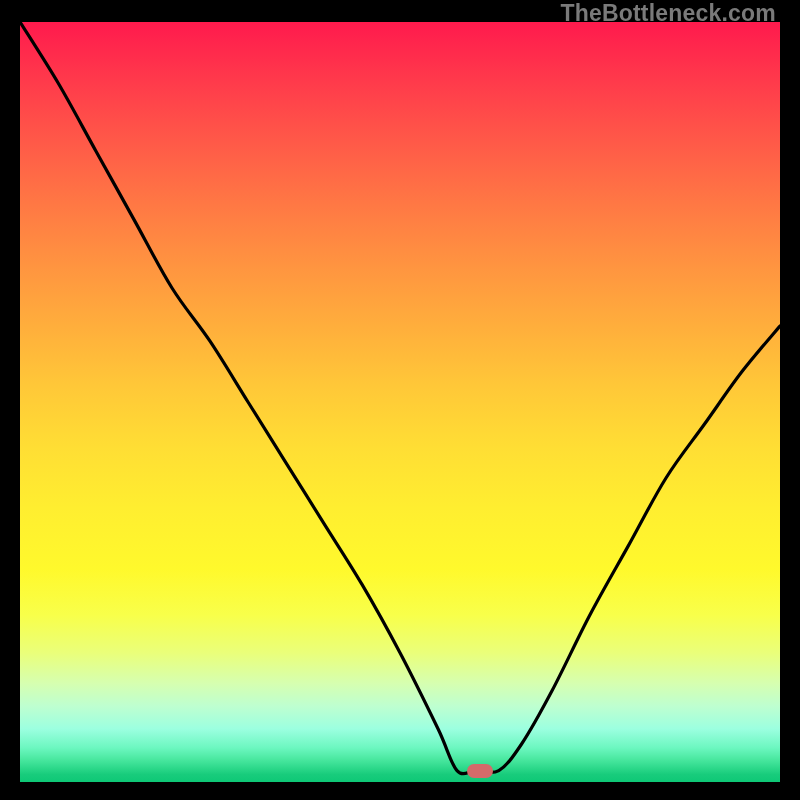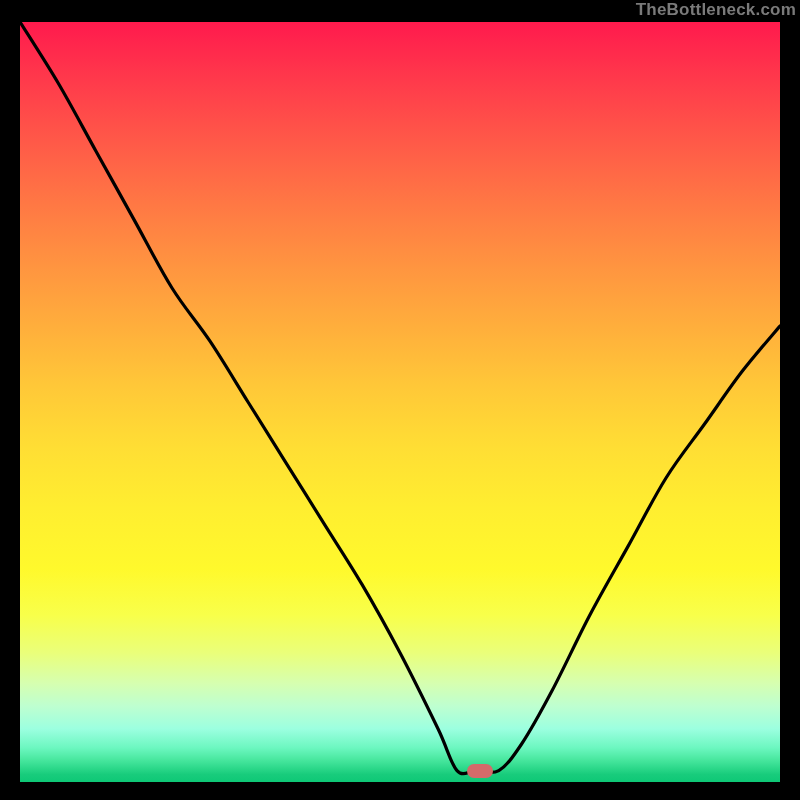--- a/index.html
+++ b/index.html
@@ -61,23 +61,23 @@
     position: absolute;
     width: 26px;
     height: 14px;
     border-radius: 7px;
     background: #d46a6a;
     transform: translate(-50%, -50%);
   }
   .watermark {
     position: absolute;
     top: 0px;
-    right: 4px;
+    right: 24px;
     font-family: Arial, Helvetica, sans-serif;
-    font-size: 17px;
+    font-size: 23px;
     font-weight: 600;
     color: #7a7a7a;
     letter-spacing: 0.2px;
   }
 </style>
 </head>
 <body>
 
 <div class="frame">
   <div class="plot">

